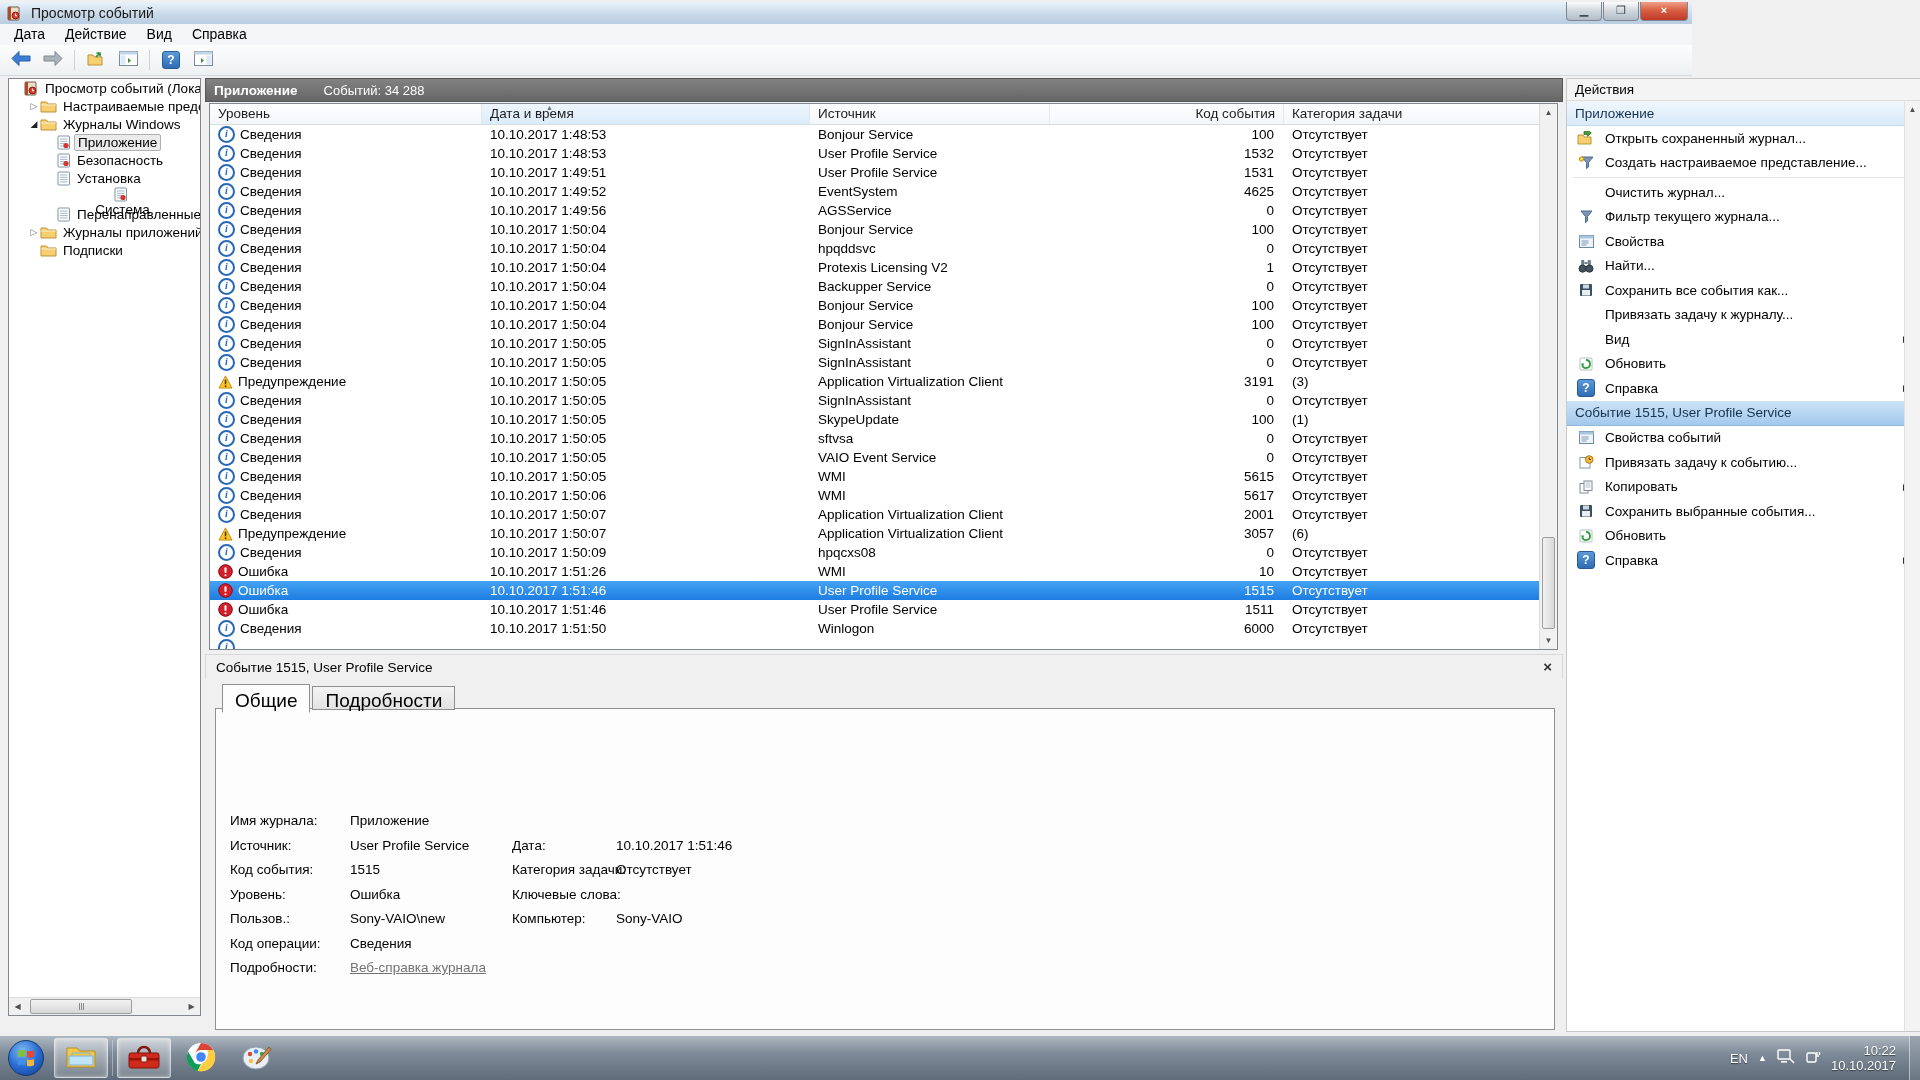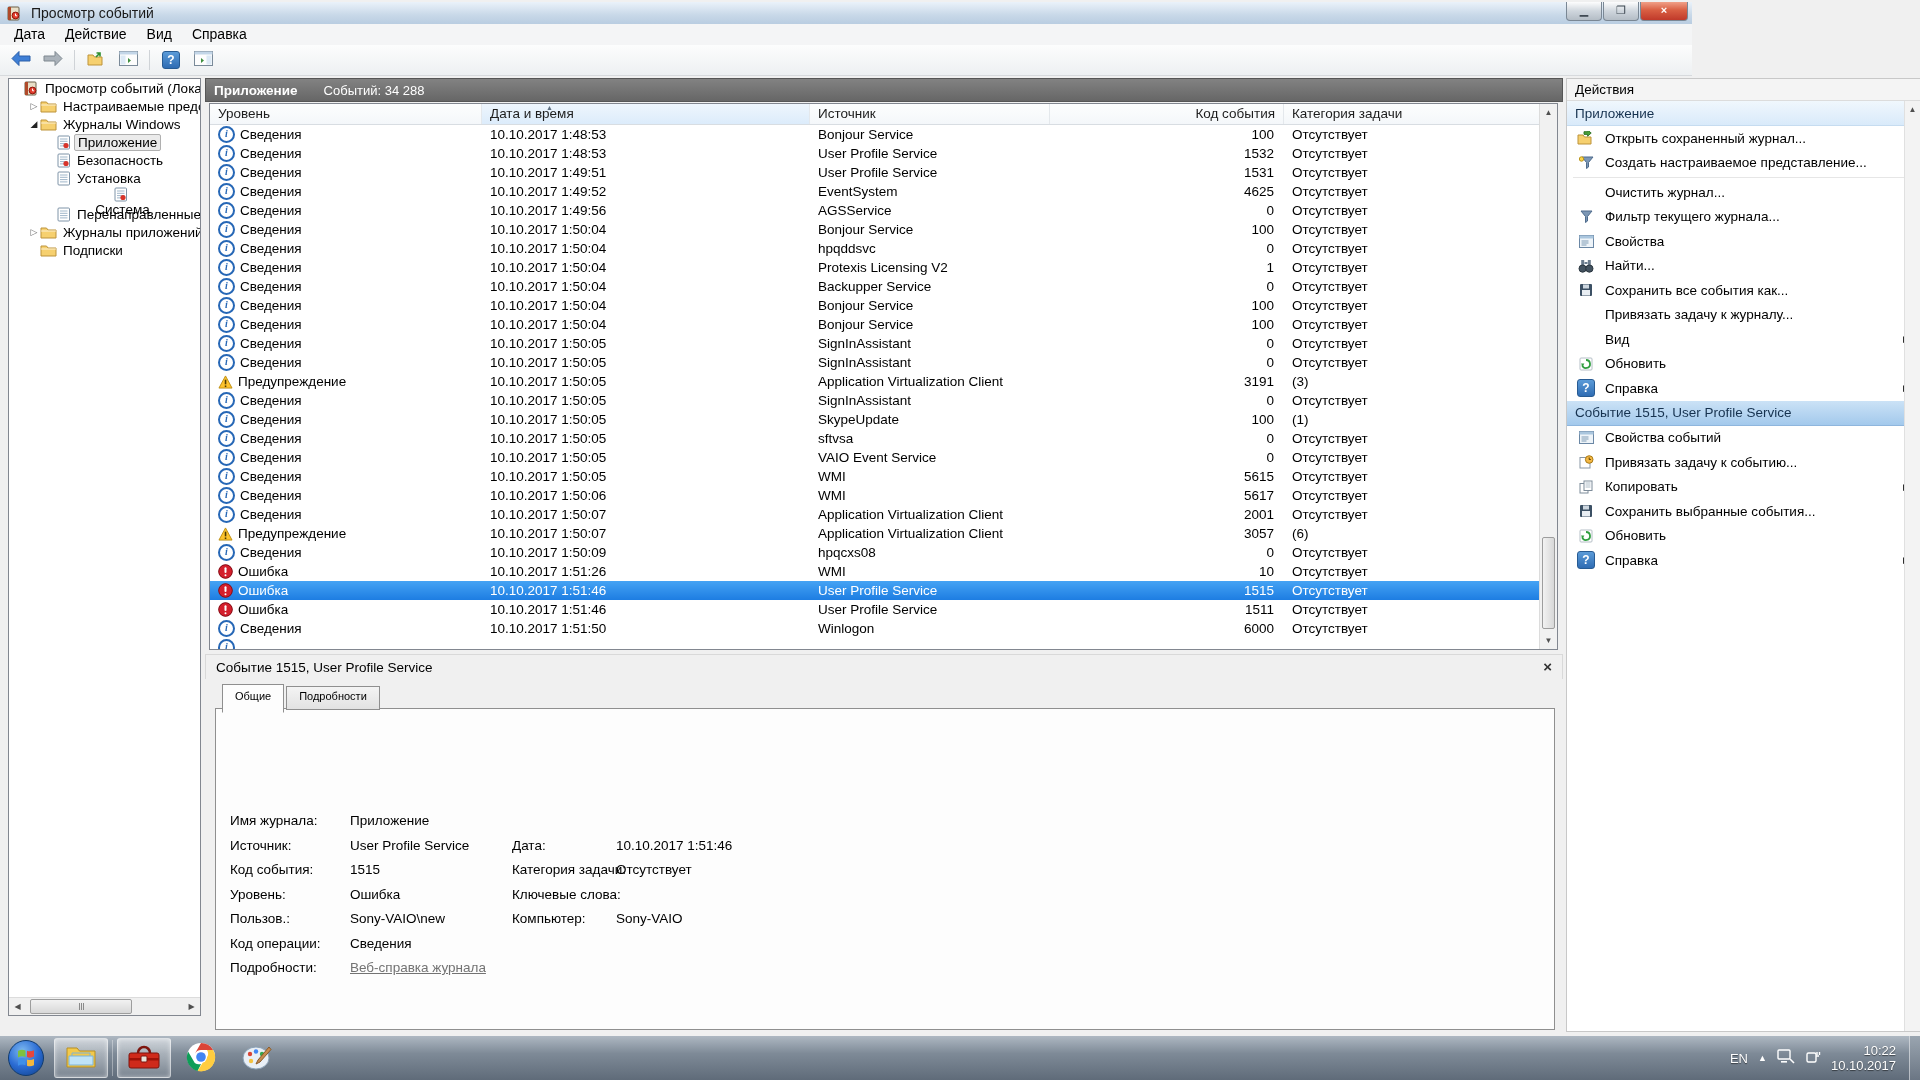--- a/index.html
+++ b/index.html
@@ -59,21 +59,21 @@
   .vscroll{position:absolute;right:0;top:0;bottom:0;width:17px;background:#f1f1f1;border-left:1px solid #dcdcdc}
   .vs-arrow{height:17px;text-align:center;font-size:8px;color:#505050;line-height:17px}
   .vs-arrow.down{position:absolute;bottom:0;left:0;right:0}
   .vs-thumb{position:absolute;left:2px;right:2px;height:90px;bottom:20px;background:linear-gradient(90deg,#f2f2f2,#d8d8d8);border:1px solid #9d9d9d;border-radius:2px}
   
   .preview-head{position:absolute;left:205px;top:652px;width:1356px;height:24px;display:flex;align-items:center;justify-content:space-between;
     background:#f0f0f0;border:1px solid #d9d9d9;border-bottom:none}
   .preview-head .t{margin-left:10px;font-size:13.5px}
   .preview-close{margin-right:10px;font-size:15px;color:#333;font-weight:bold;line-height:14px}
   .tabs{position:absolute;left:222px;top:684px;height:23px;display:flex;z-index:2}
-  .tab{padding:3px 12px 0;font-size:11px;border:1px solid #8f8f8f;background:linear-gradient(#f4f4f4,#e2e2e2);margin-right:2px;height:19px}
+  .tab{padding:3px 12px 0;font-size:19px;border:1px solid #8f8f8f;background:linear-gradient(#f4f4f4,#e2e2e2);margin-right:2px;height:19px}
   .tab.active{background:#fdfdfd;border-bottom:1px solid #fdfdfd;height:22px;margin-top:-2px;padding-top:5px}
   .preview-body{position:absolute;left:215px;top:706px;width:1338px;height:320px;background:#fdfdfd;border:1px solid #8f8f8f}
   .desc-box{position:absolute;left:14px;top:14px;right:16px;height:76px;background:#f7f7f7;border:1px solid #9a9a9a;border-top:2px solid #8b8b8b;
     padding:5px 8px;font-size:13.5px;overflow:hidden}
   .fields{position:absolute;left:14px;top:104px;right:16px;display:grid;grid-template-columns:120px 162px 104px 1fr;row-gap:0}
   .fields div{height:24.5px;font-size:13.5px;white-space:nowrap}
   .fields a{color:#737373;}
   
   .actions{position:absolute;left:1566px;top:76px;width:353px;height:952px;background:#fff;border:1px solid #c8c8c8;overflow:hidden}
   .actions-title{height:21px;line-height:21px;padding-left:8px;font-size:13.5px;background:#f4f4f4;border-bottom:1px solid #dcdcdc}

